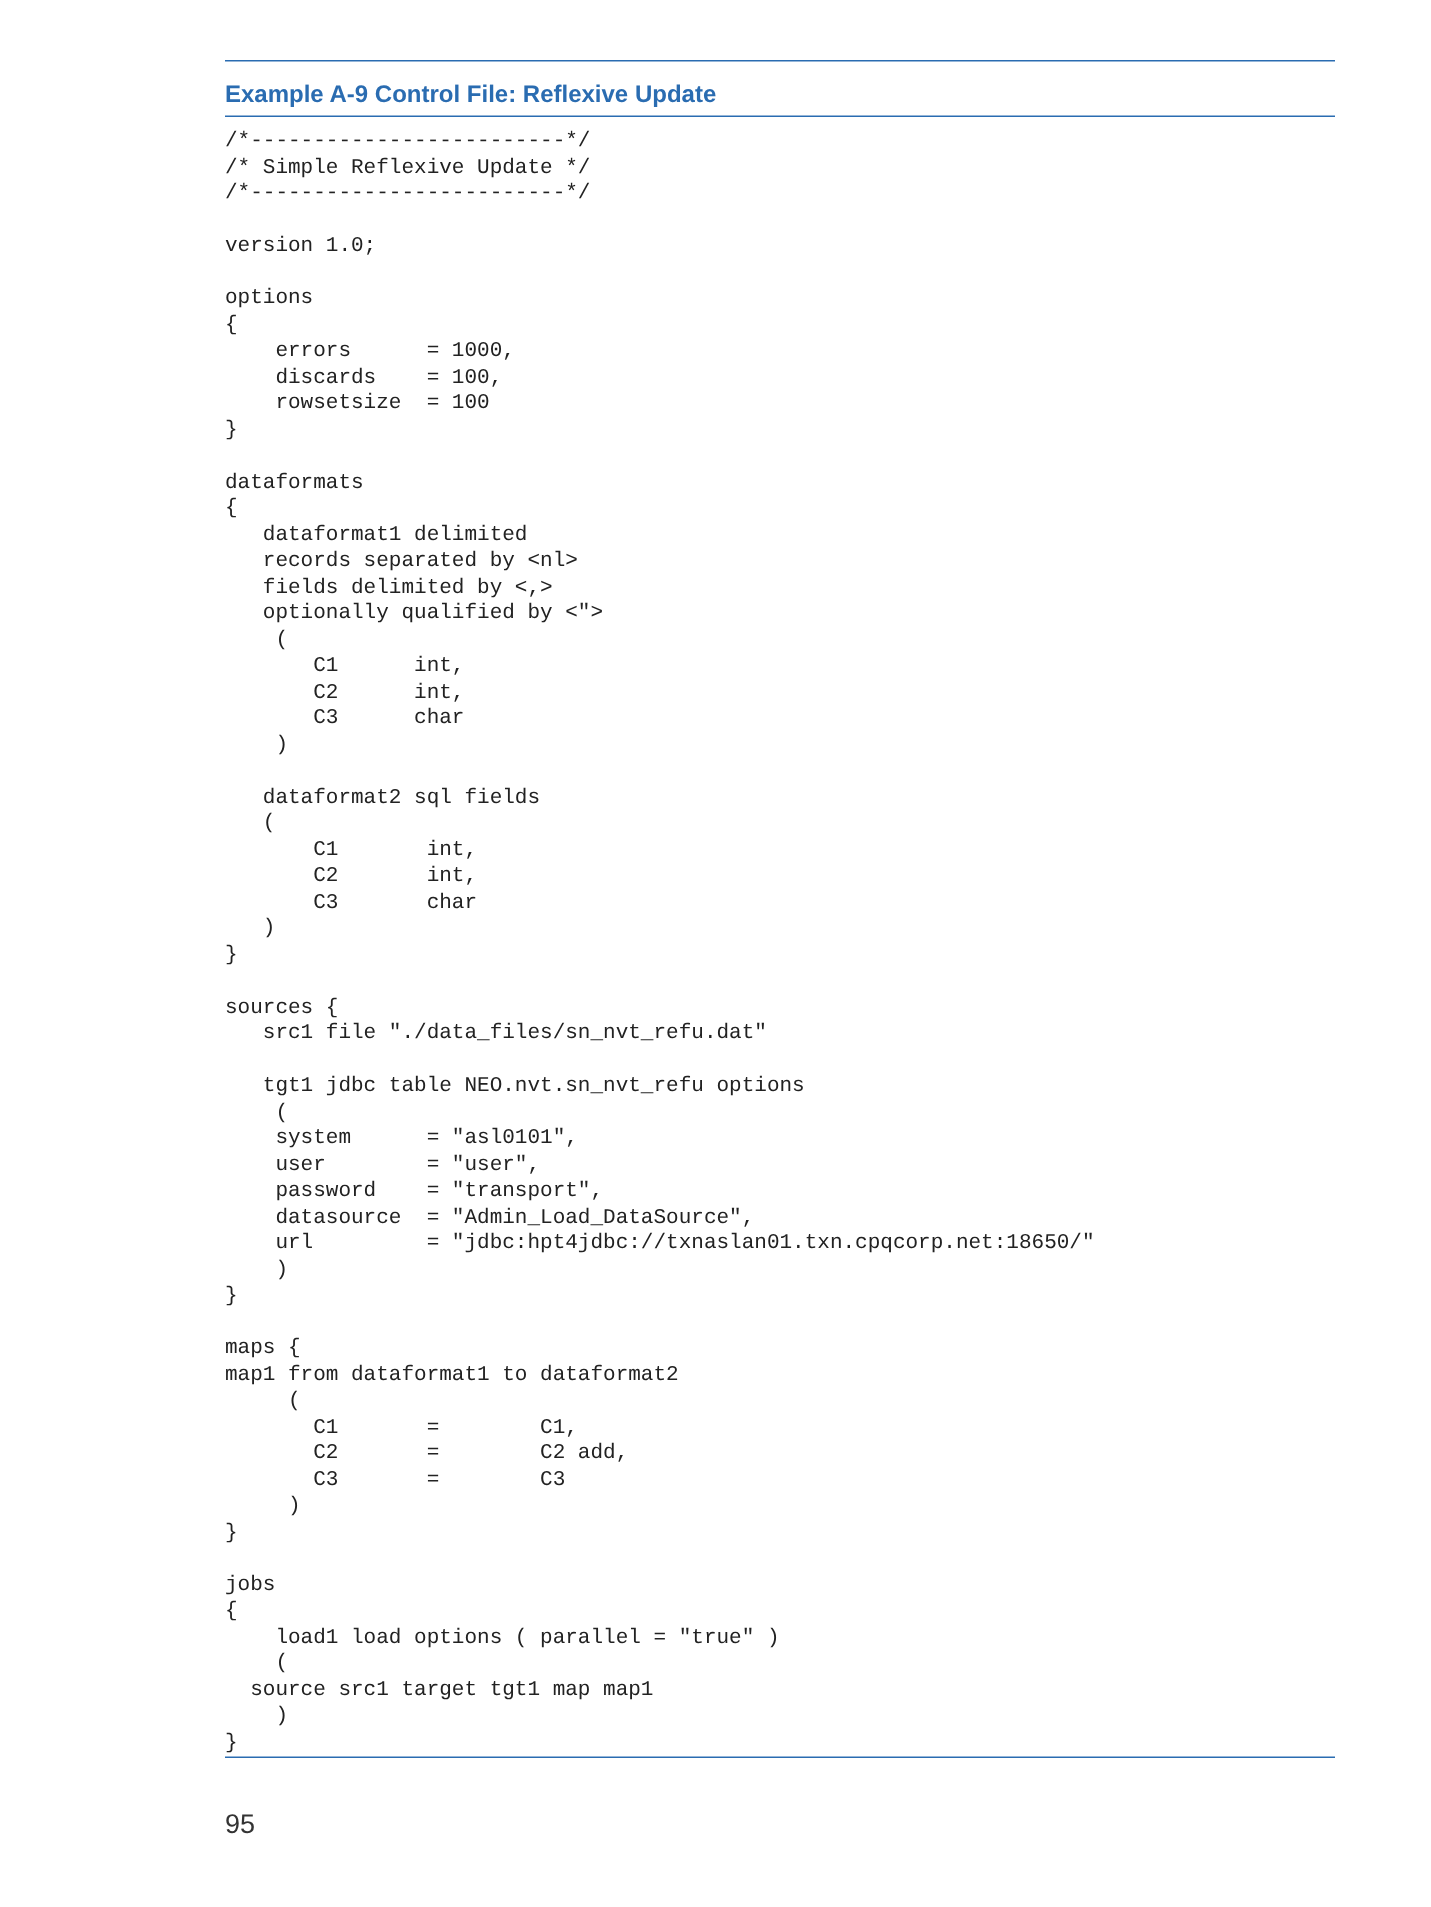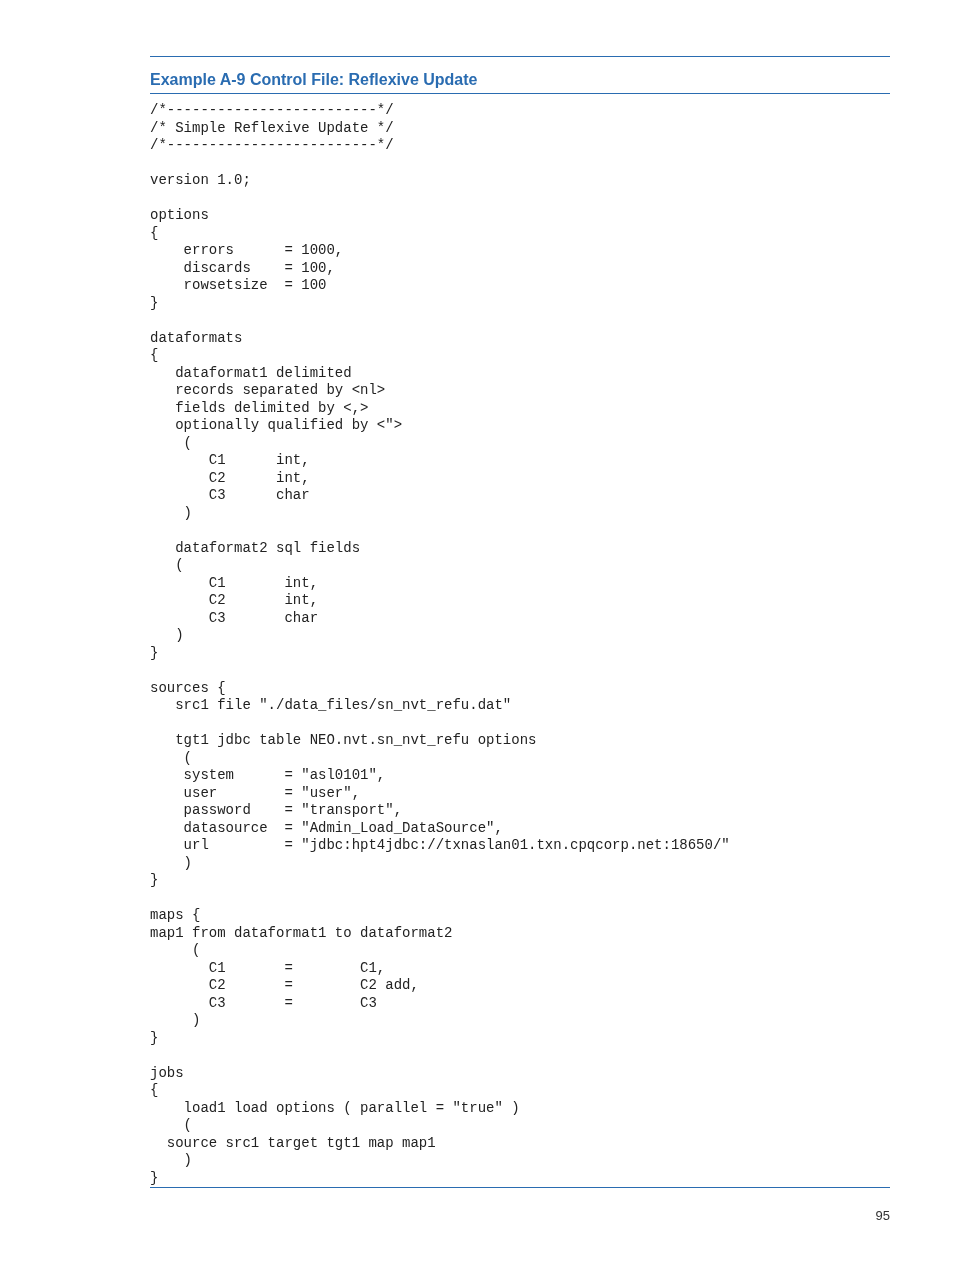--- a/index.html
+++ b/index.html
@@ -2,21 +2,21 @@
 <html><head>
 <meta charset="utf-8">
 <style>
   html, body {
     margin: 0;
     padding: 0;
     background: #ffffff;
     width: 954px;
   }
   .page {
-    padding: 56px 64px 32px 150px;
+    padding: 40px 64px 32px 150px;
     box-sizing: border-box;
     width: 954px;
   }
   .rule {
     border: 0;
     border-top: 1.5px solid #2a6cb1;
     margin: 0;
   }
   .caption {
     font-family: Arial, Helvetica, sans-serif;
@@ -28,24 +28,23 @@
   pre.code {
     font-family: "Courier New", Courier, monospace;
     font-size: 14px;
     line-height: 1.25;
     color: #222222;
     margin: 8px 0 0 0;
     white-space: pre;
   }
   .pagenum {
     font-family: Arial, Helvetica, sans-serif;
-    font-size: 13px;
+    font-size: 18px;
     color: #333333;
-    text-align: right;
-    margin-top: 20px;
+    margin-top: 34px;
   }
 </style>
 </head>
 <body>
 
 <div class="page">
   <hr class="rule">
   <div class="caption">Example A-9 Control File: Reflexive Update</div>
   <hr class="rule">
   <pre class="code">/*-------------------------*/

